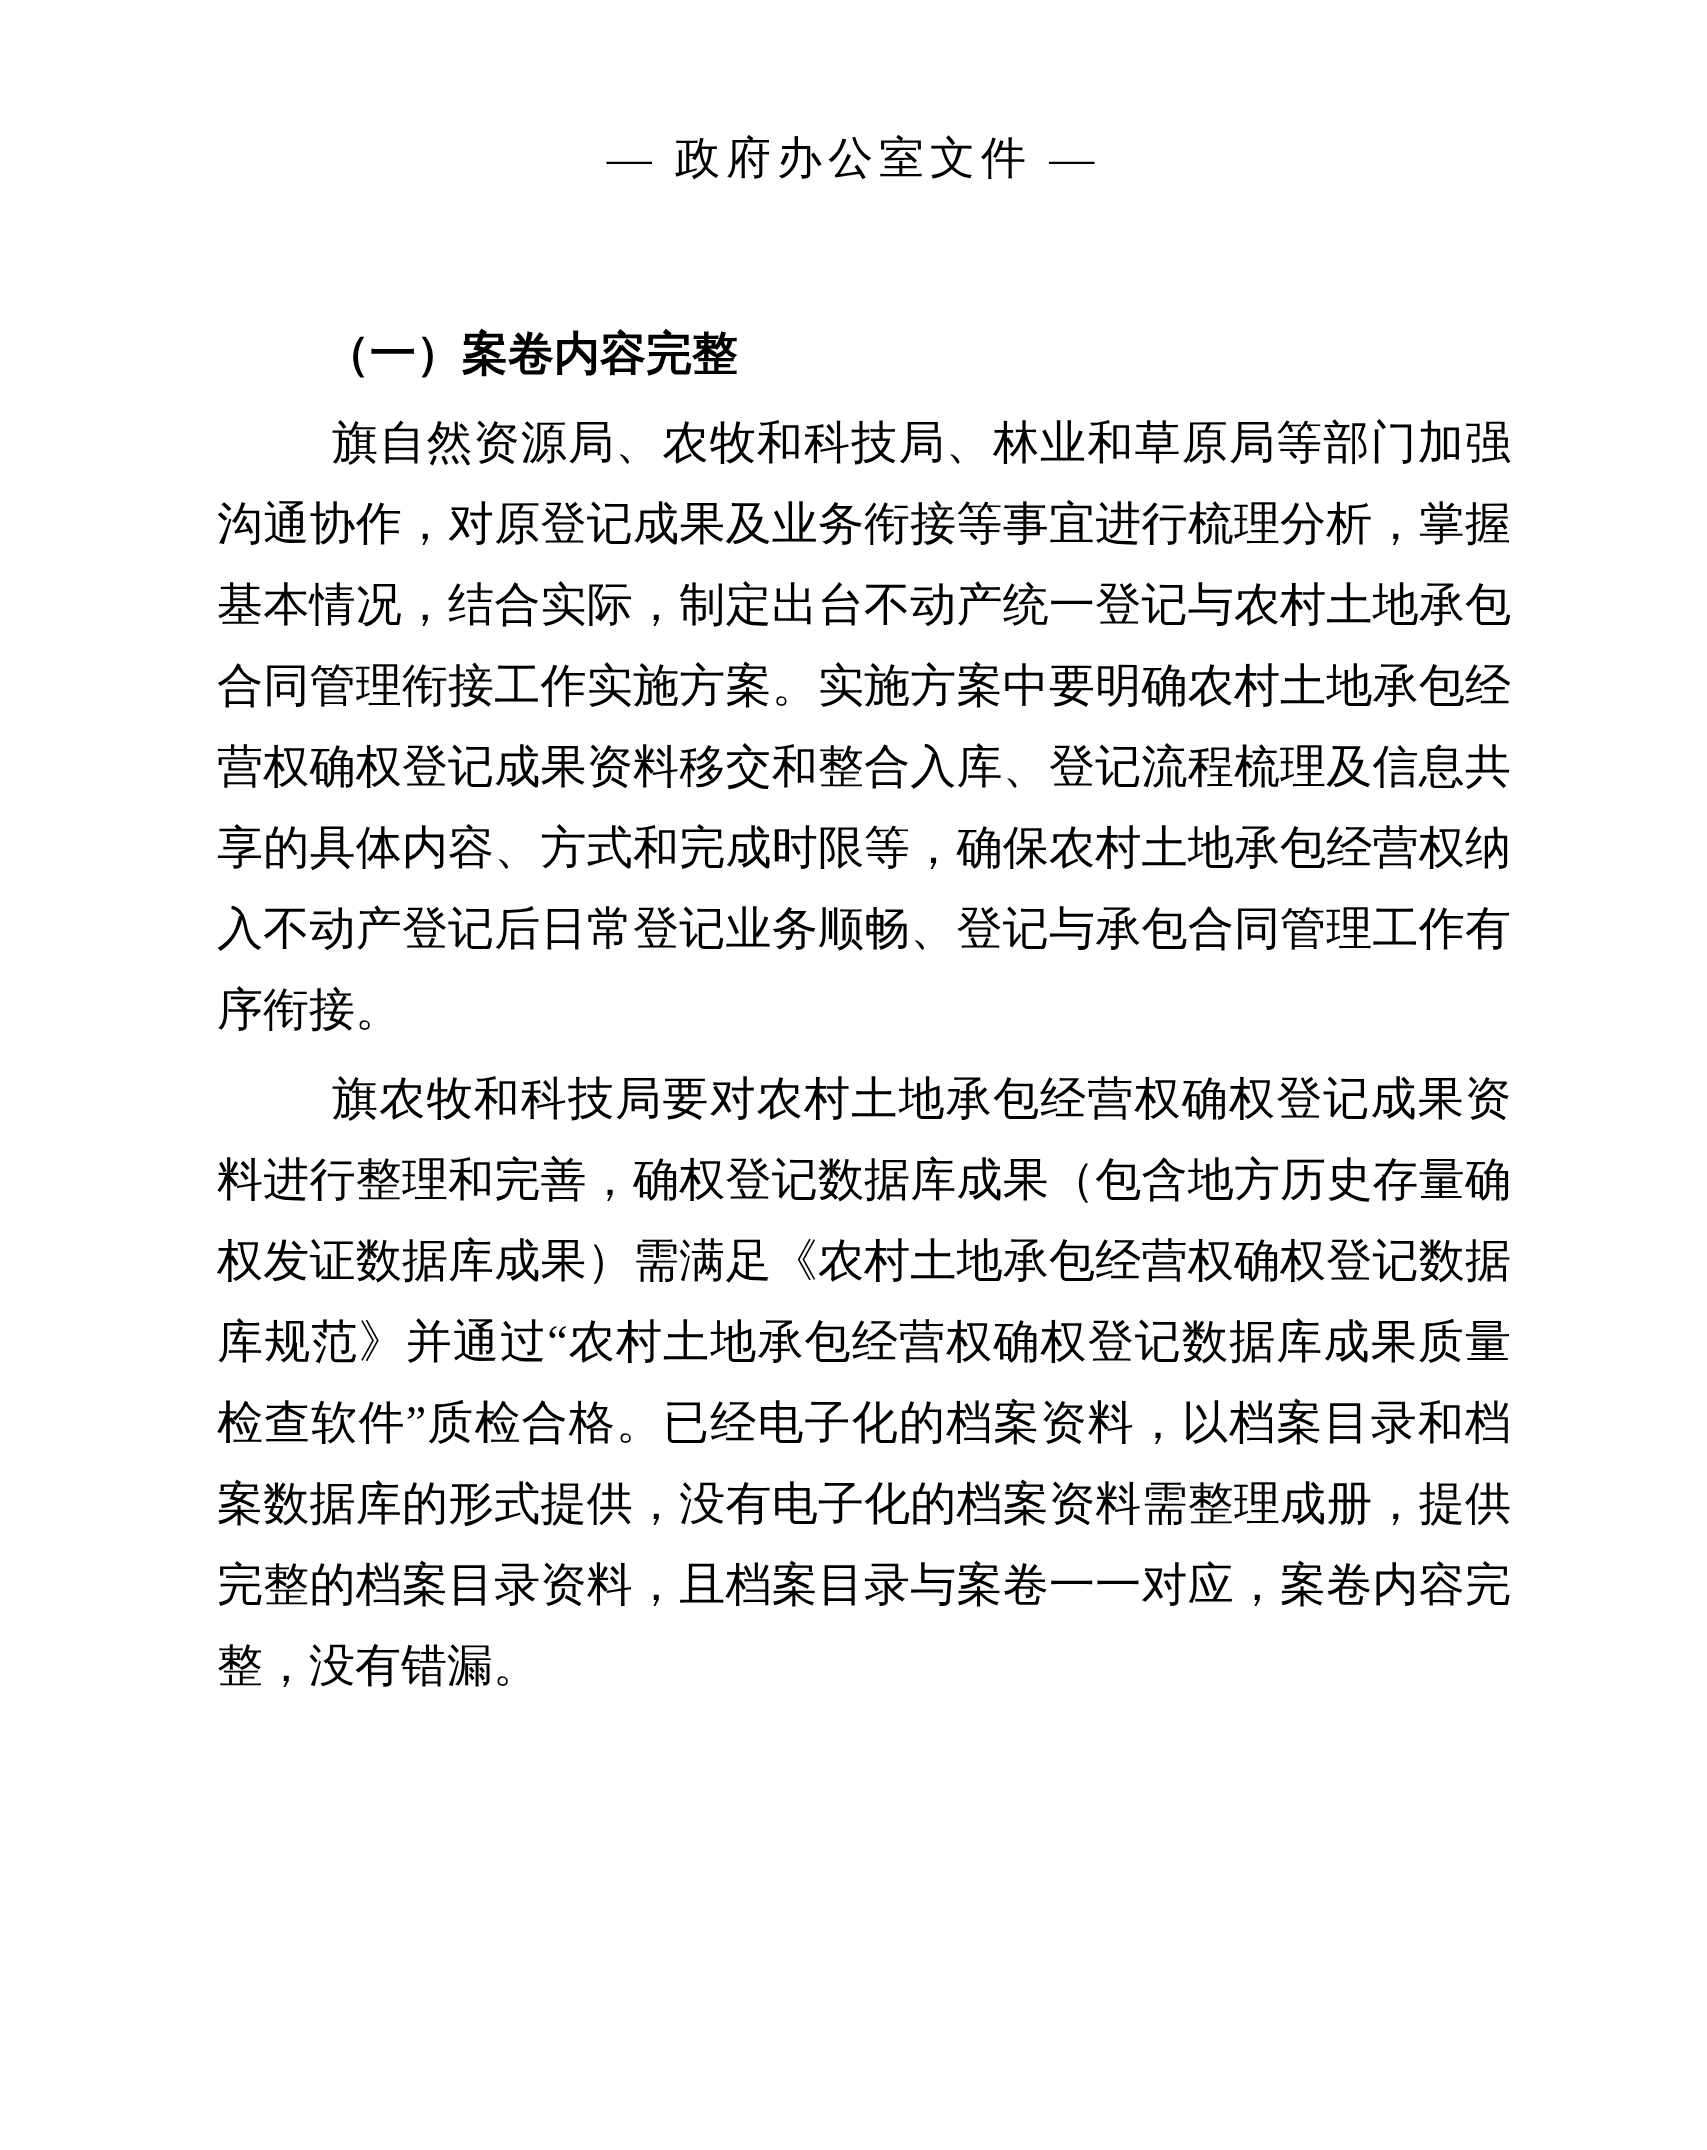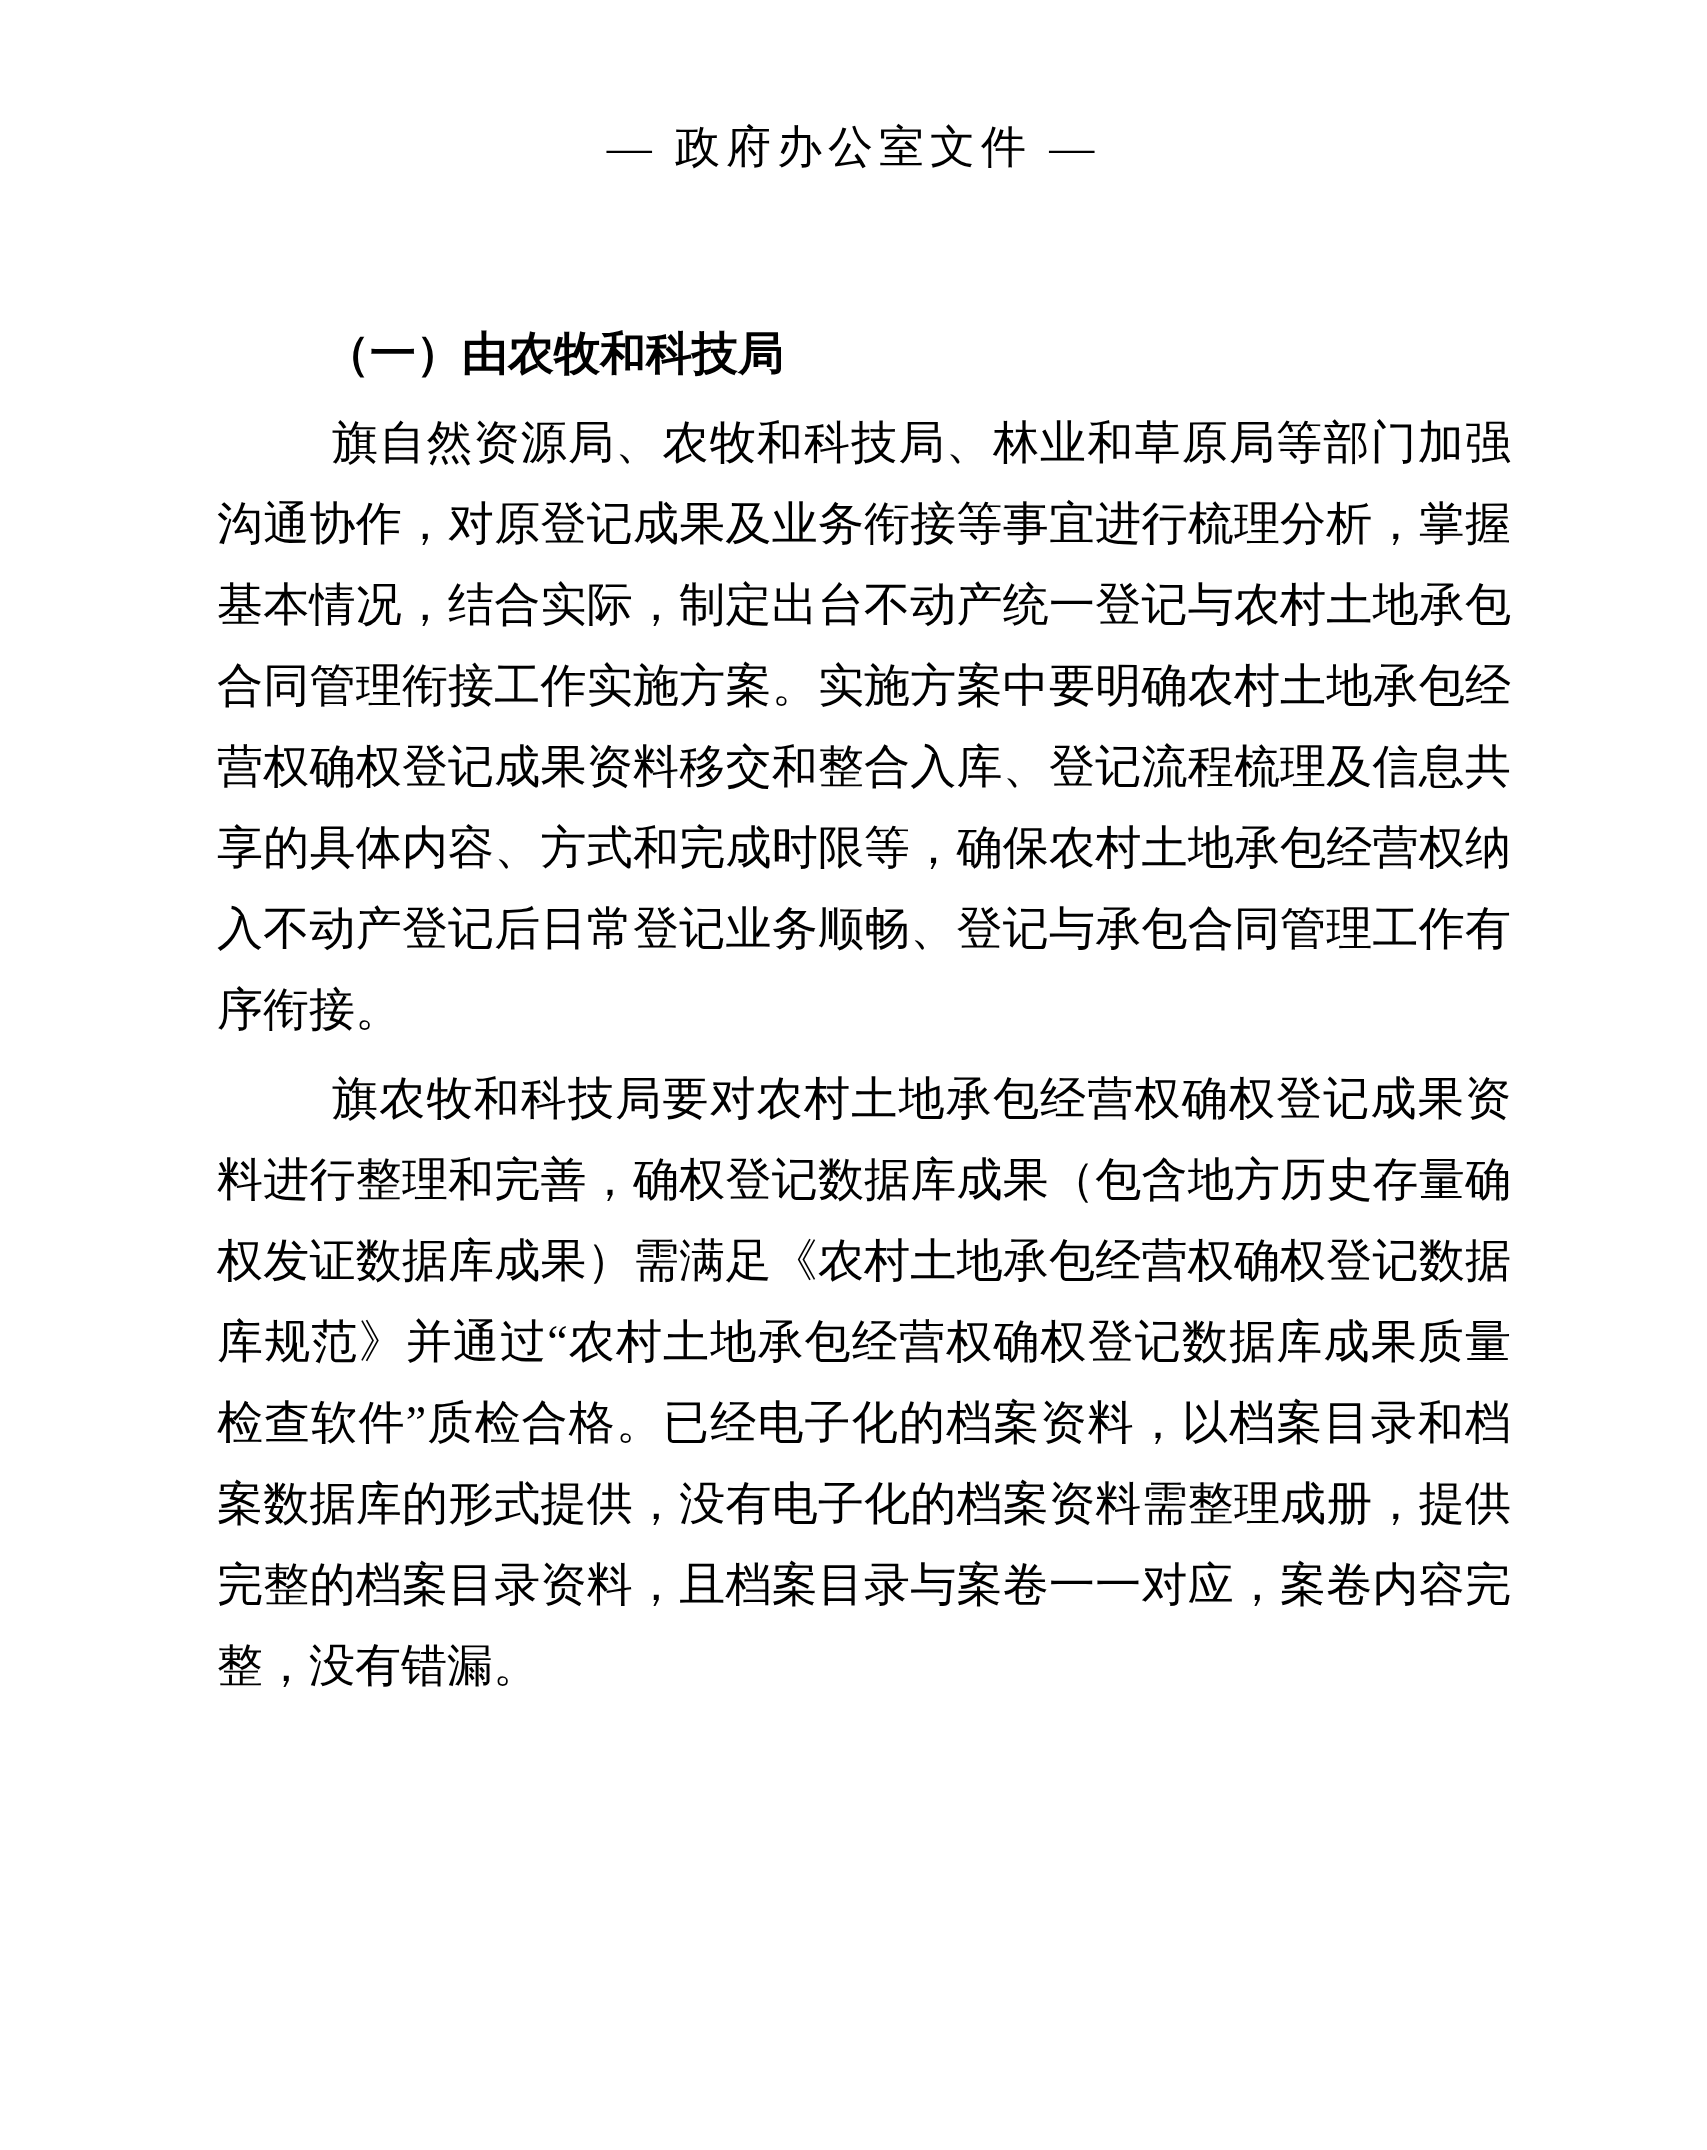--- a/index.html
+++ b/index.html
@@ -11,21 +11,21 @@
     position: relative;
     width: 1707px;
     height: 2414px;
     background: #ffffff;
     color: #000000;
     font-family: "Liberation Serif", "DejaVu Serif", serif;
     overflow: hidden;
   }
   .banner {
     position: absolute;
-    top: 117px;
+    top: 128px;
     left: 0;
     width: 100%;
     text-align: center;
     font-size: 45px;
     line-height: 60px;
     letter-spacing: 6px;
     font-weight: 500;
     white-space: pre;
   }
   .content {
@@ -59,21 +59,21 @@
 </style>
 </head>
 <body>
 
 <div class="page">
 
   <div class="banner">— 政府办公室文件 —</div>
 
   <div class="content">
 
-    <h3 class="section-heading">（一）由农牧和科技局</h3>
+    <h3 class="section-heading">（一）案卷内容完整</h3>
     <p class="body-paragraph">旗自然资源局、农牧和科技局、林业和草原局等部门加强沟通协作，对原登记成果及业务衔接等事宜进行梳理分析，掌握基本情况，结合实际，制定出台不动产统一登记与农村土地承包合同管理衔接工作实施方案。实施方案中要明确农村土地承包经营权确权登记成果资料移交和整合入库、登记流程梳理及信息共享的具体内容、方式和完成时限等，确保农村土地承包经营权纳入不动产登记后日常登记业务顺畅、登记与承包合同管理工作有序衔接。</p>
 
     <p class="body-paragraph">旗农牧和科技局要对农村土地承包经营权确权登记成果资料进行整理和完善，确权登记数据库成果（包含地方历史存量确权发证数据库成果）需满足《农村土地承包经营权确权登记数据库规范》并通过“农村土地承包经营权确权登记数据库成果质量检查软件”质检合格。已经电子化的档案资料，以档案目录和档案数据库的形式提供，没有电子化的档案资料需整理成册，提供完整的档案目录资料，且档案目录与案卷一一对应，案卷内容完整，没有错漏。</p>
 
 
   </div>
 
 </div>
 
 

